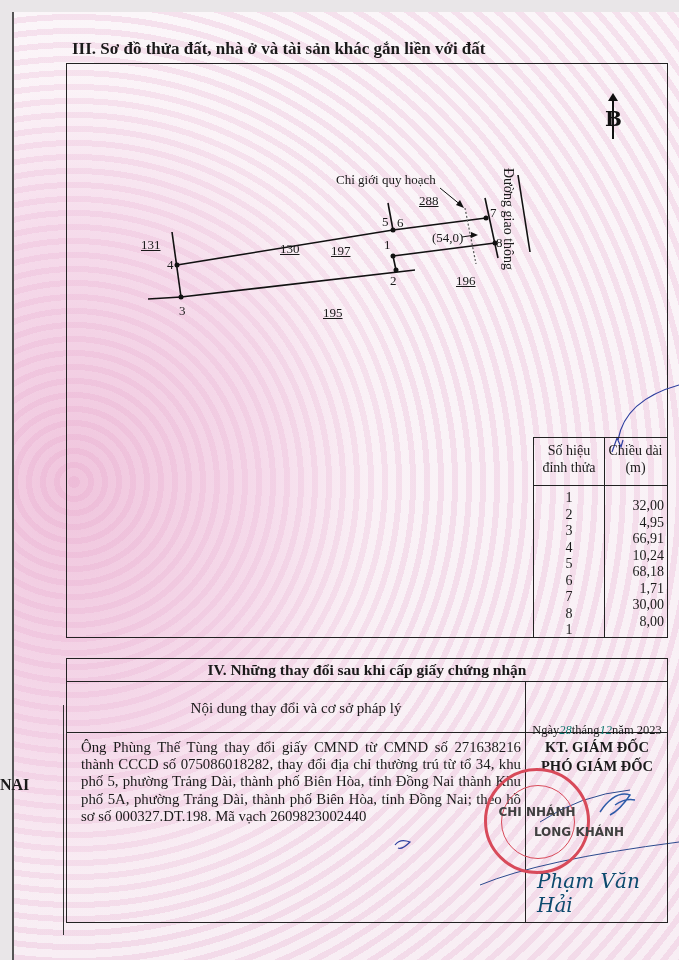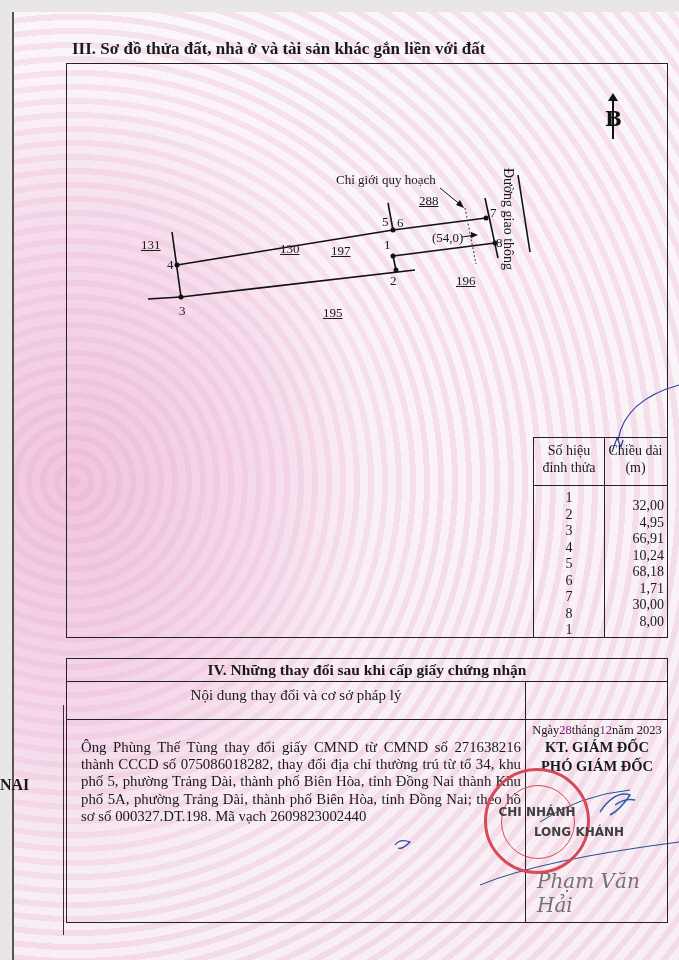--- a/index.html
+++ b/index.html
@@ -53,34 +53,34 @@
   
   .frame4 {
     position:absolute; left:66px; top:658px; width:602px; height:265px;
     border:1.5px solid #222; box-sizing:border-box;
   }
   .t4 {
     position:absolute; left:0; top:0; width:100%; height:23px;
     border-bottom:1.5px solid #222; box-sizing:border-box;
     text-align:center; font-weight:bold; font-size:15.5px; line-height:22px;
   }
-  .r2 { position:absolute; left:0; top:23px; width:100%; height:38px; border-bottom:1.5px solid #222; box-sizing:border-box; }
+  .r2 { position:absolute; left:0; top:36px; width:100%; height:38px; border-bottom:1.5px solid #222; box-sizing:border-box; }
   .vline { position:absolute; left:458px; top:23px; width:0; height:240px; border-left:1.5px solid #222; }
   .r2 .c1 { position:absolute; left:0; top:0; width:458px; text-align:center; font-size:15px; line-height:26px; }
   .r2 .c2 { position:absolute; left:460px; top:1px; width:140px; text-align:center; font-size:14.5px; line-height:17px; }
   .content {
     position:absolute; left:14px; top:80px; width:440px;
     font-size:14.8px; line-height:17.2px; text-align:justify;
   }
   .confirm { position:absolute; left:460px; top:64px; width:140px; text-align:center; }
   .date { font-size:12.5px; }
-  .date .hw { color:#701a75; }
+  .date .hw { color:#0f766e; font-style:italic; }
   .kt { font-weight:bold; font-size:14.5px; line-height:19px; }
   .signer {
-    position:absolute; left:470px; top:210px; color:#737373;
+    position:absolute; left:470px; top:210px; color:#0c4a6e;
     font-style:italic; font-size:20px; font-family:"DejaVu Serif",serif;
   }
   .stamp {
     position:absolute; left:484px; top:768px; width:106px; height:106px;
     border:3px solid #d84a5a; border-radius:50%; box-sizing:border-box;
     color:#404040; text-align:center;
   }
   .stamp .inner {
     position:absolute; left:14px; top:14px; width:72px; height:72px;
     border:1.5px solid #d84a5a; border-radius:50%;

